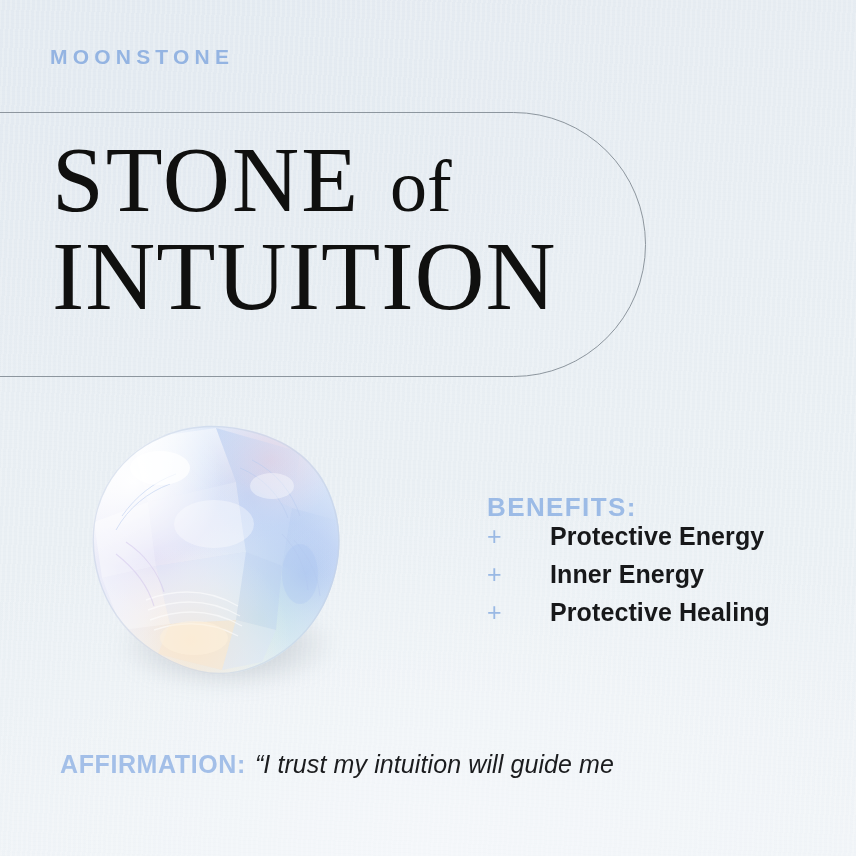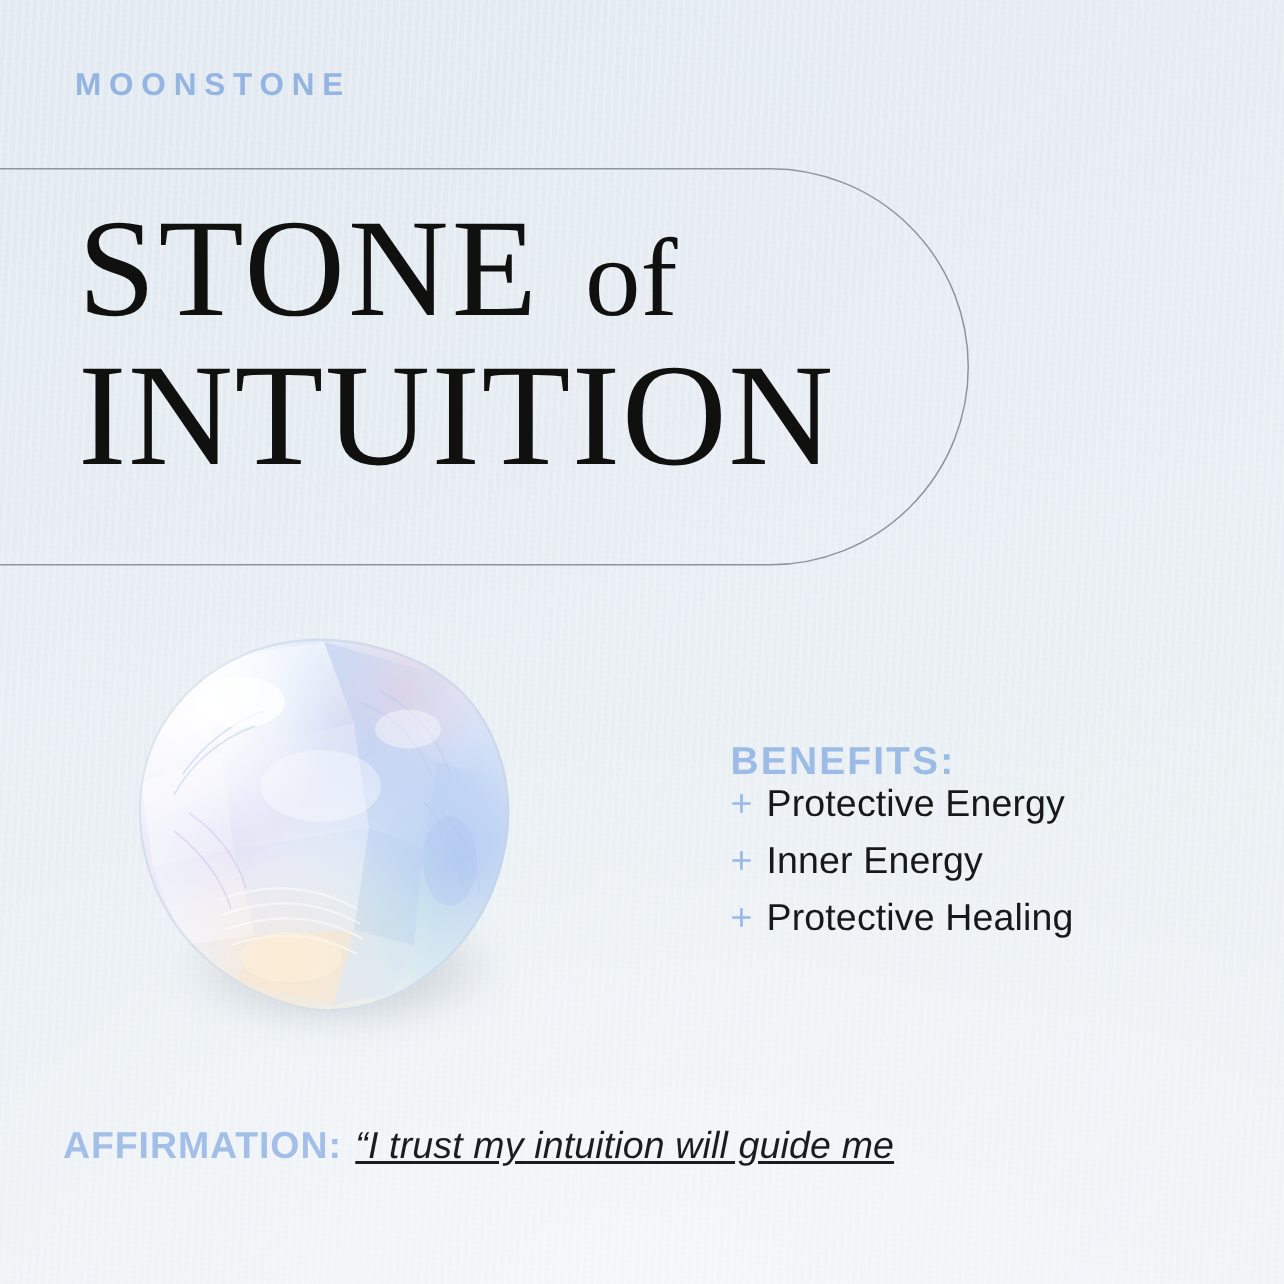--- a/index.html
+++ b/index.html
@@ -140,30 +140,31 @@
   .benefit-plus {
     width: 24px;
     flex: 0 0 24px;
     font-size: 25px;
     font-weight: 400;
     color: #9ab9e4;
     line-height: 1;
   }
   .benefit-label {
     font-size: 25px;
-    font-weight: 400;
+    font-weight: 700;
     color: #17181a;
     letter-spacing: .1px;
     line-height: 1;
+    margin-left: 39px;
   }
 
   
   #affirmation {
     position: absolute;
-    left: 42px;
+    left: 60px;
     top: 748px;
     width: 780px;
   }
   #affirmation-line-1 {
     display: flex;
     align-items: baseline;
     white-space: nowrap;
   }
   #affirmation-label {
     font-size: 25px;
@@ -173,21 +174,20 @@
     line-height: 1;
     flex: 0 0 auto;
   }
   .affirm-quote {
     font-size: 25px;
     font-style: italic;
     font-weight: 400;
     color: #1b1c1e;
     line-height: 1.32;
     letter-spacing: .1px;
-    text-decoration: underline;
   }
   #affirmation-text-1 {
     padding-left: 9px;
   }
   #affirmation-line-2 {
     text-align: center;
     padding-left: 48px;
     padding-top: 3px;
     white-space: nowrap;
   }

